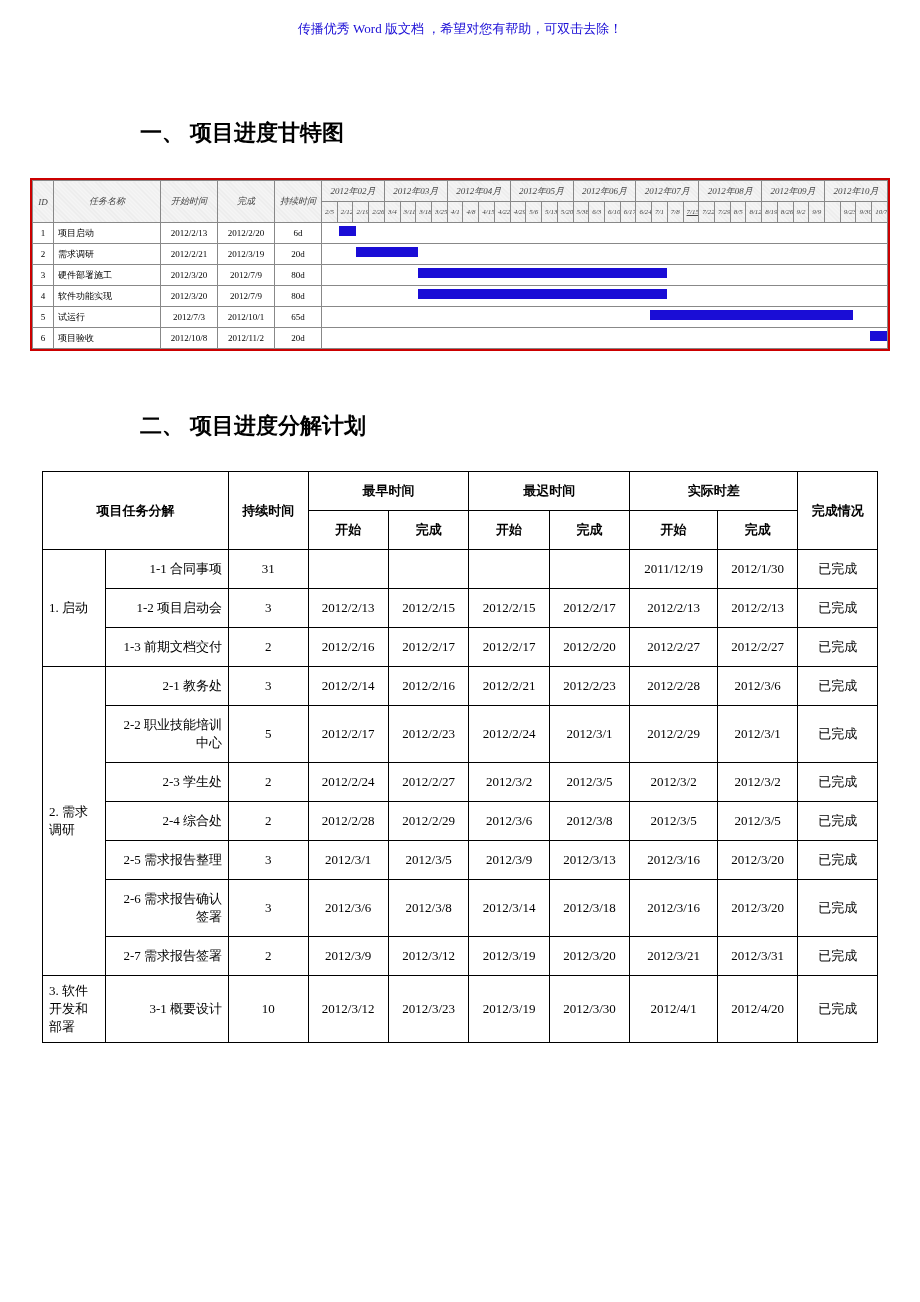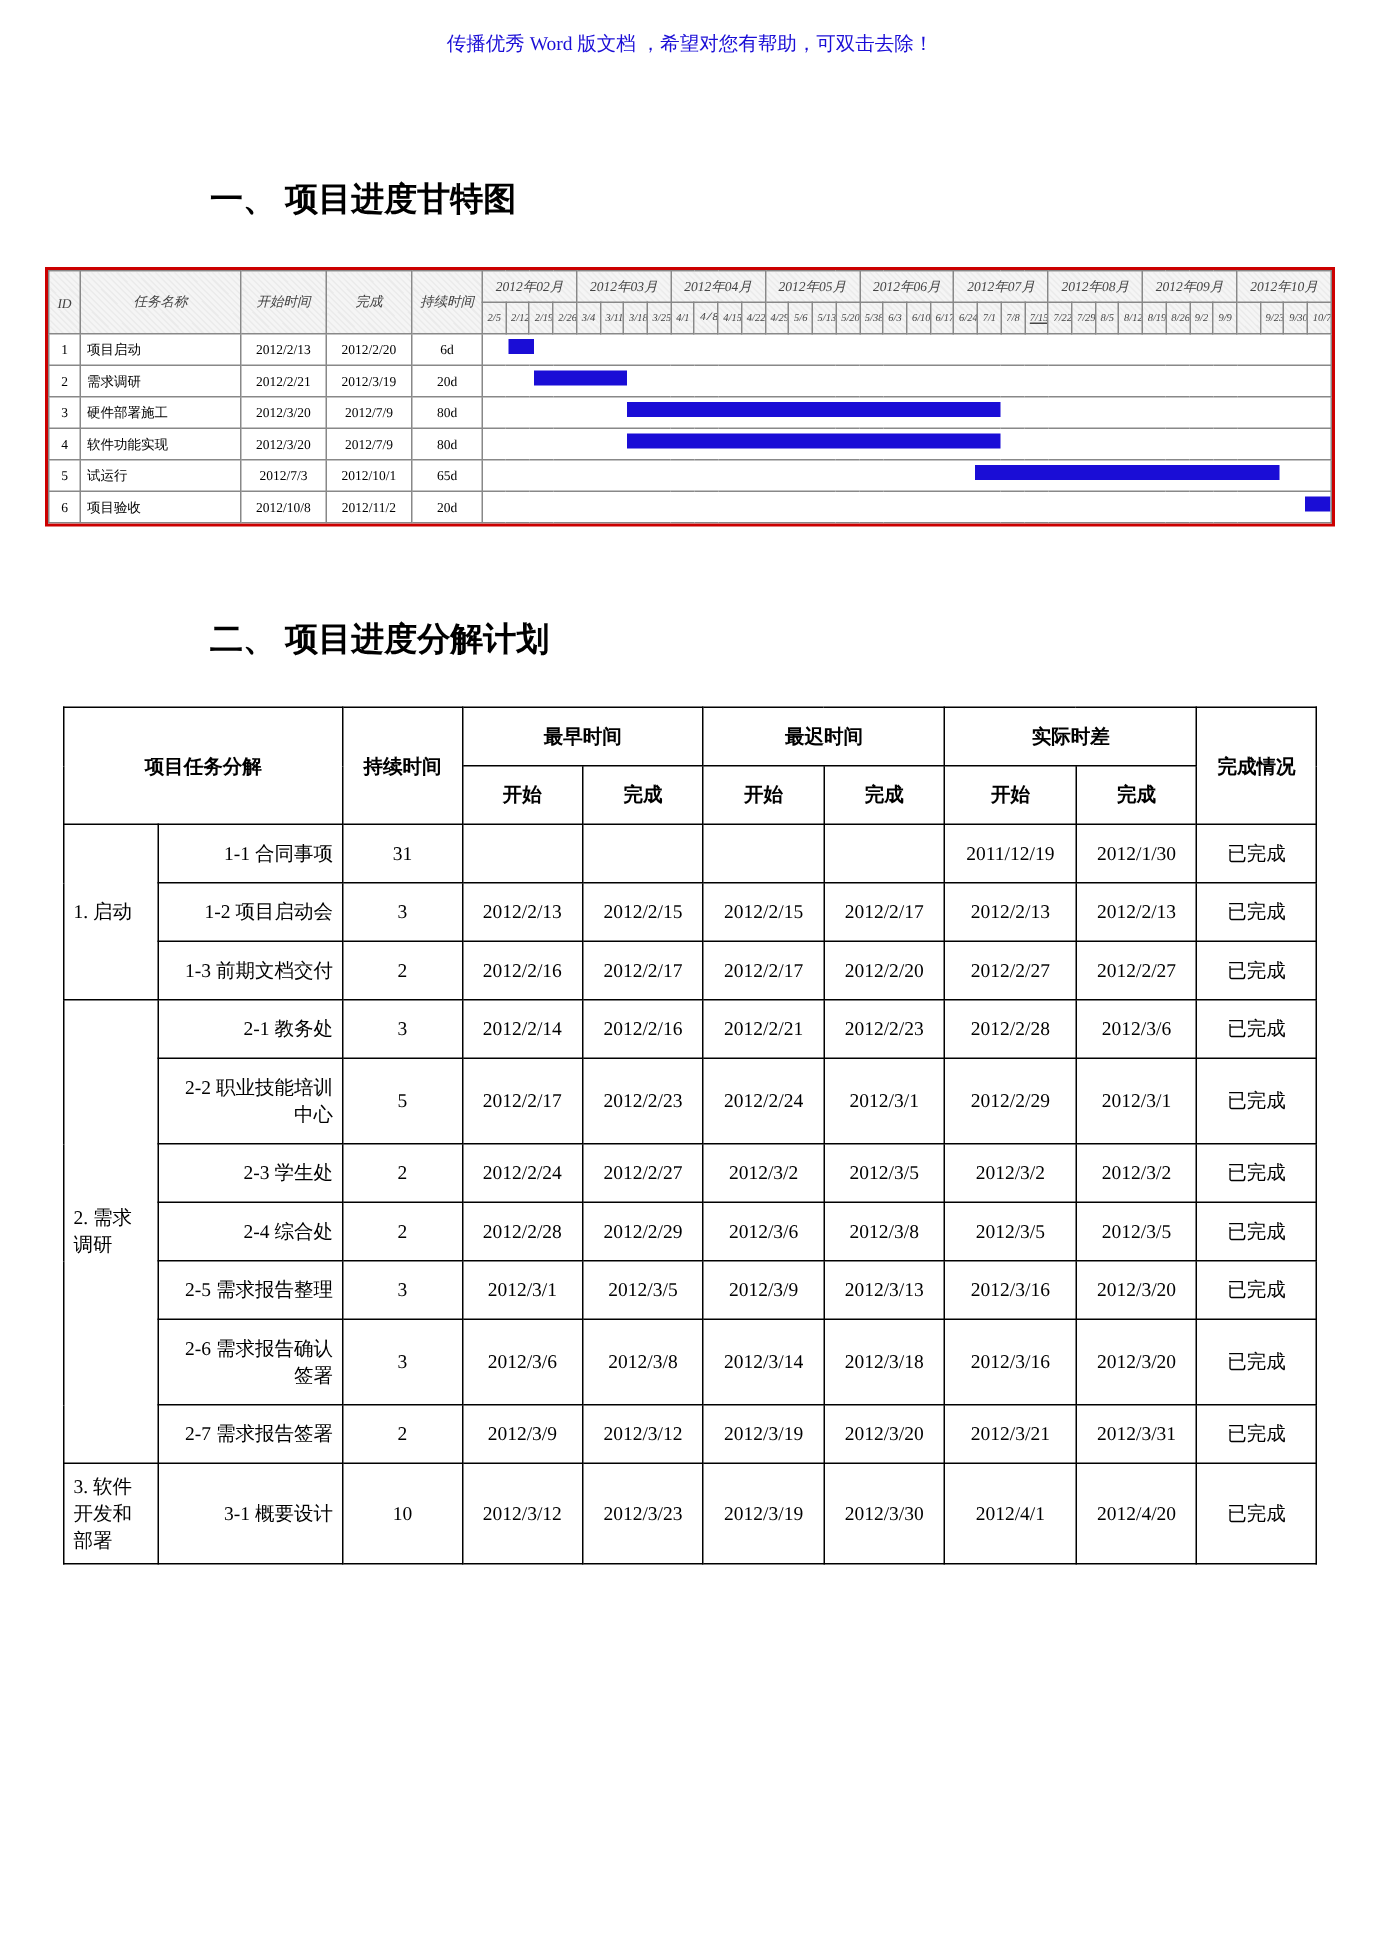--- a/index.html
+++ b/index.html
@@ -110,21 +110,21 @@
         <tr>
           <th style="font-size: 7px;">2/5</th>
           <th style="font-size: 7px;">2/12</th>
           <th style="font-size: 7px;">2/19</th>
           <th style="font-size: 7px;">2/26</th>
           <th style="font-size: 7px;">3/4</th>
           <th style="font-size: 7px;">3/11</th>
           <th style="font-size: 7px;">3/18</th>
           <th style="font-size: 7px;">3/25</th>
           <th style="font-size: 7px;">4/1</th>
-          <th style="font-size: 7px; font-family: Liberation Mono, monospace;">4/8</th>
+          <th style="font-size: 7px;">4/8</th>
           <th style="font-size: 7px; margin-top: 32px;">4/15</th>
           <th style="font-size: 7px;">4/22</th>
           <th style="font-size: 7px;">4/29</th>
           <th style="font-size: 7px;">5/6</th>
           <th style="font-size: 7px;">5/13</th>
           <th style="font-size: 7px;">5/20</th>
           <th style="font-size: 7px;">5/38</th>
           <th style="font-size: 7px;">6/3</th>
           <th style="font-size: 7px;">6/10</th>
           <th style="font-size: 7px;">6/17</th>

